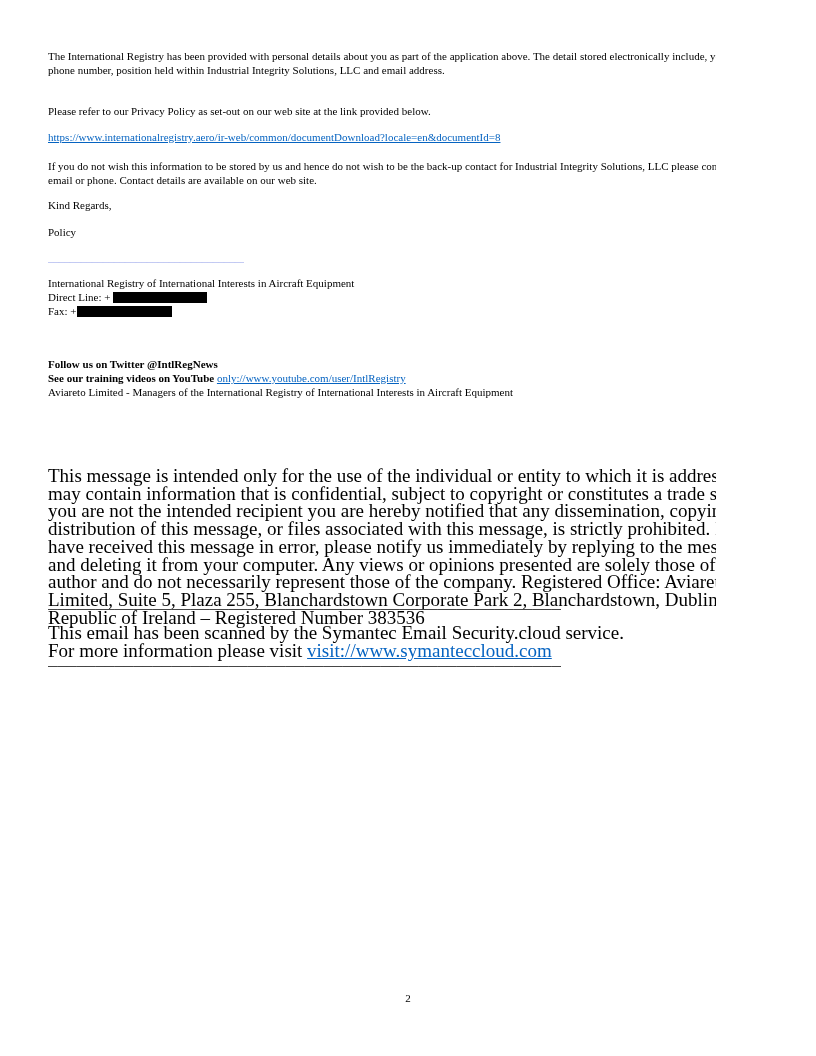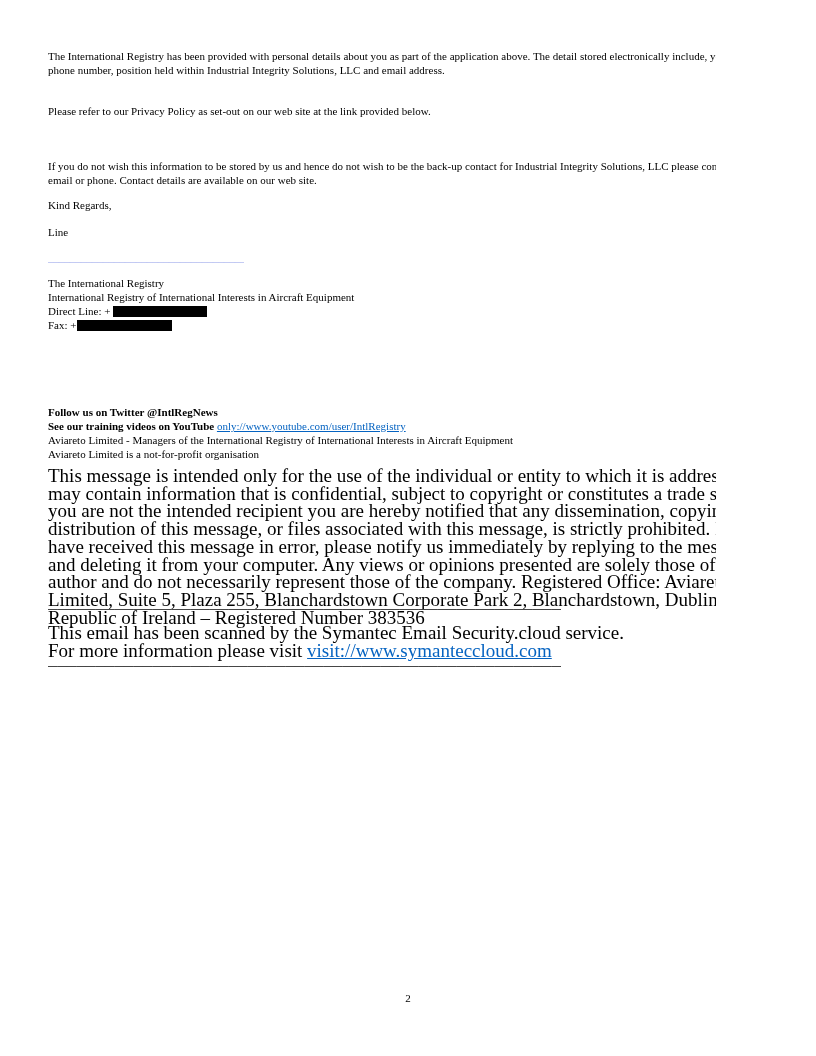--- a/index.html
+++ b/index.html
@@ -28,21 +28,21 @@
   .big {
     font-size: 19px;
     line-height: 17.7px;
     width: 730px;
   }
   a, .link {
     color: #0563C1;
     text-decoration: underline;
     cursor: pointer;
   }
-  .bold { font-weight: bold; margin-top: 48px; }
+  .bold { font-weight: bold; }
   .sig-divider {
     color: #94A0EA;
     white-space: pre;
     overflow: hidden;
     width: 196px;
     height: 14px;
   }
   .scan-divider {
     color: #3d3d3d;
     white-space: pre;
@@ -70,41 +70,42 @@
 </style>
 </head>
 <body>
 
 <div class="page">
 
   <div class="blk small" style="top:49px">The International Registry has been provided with personal details about you as part of the application above. The detail stored electronically include, your name, phone number, position held within Industrial Integrity Solutions, LLC and email address.</div>
 
   <div class="blk small" style="top:104px">Please refer to our Privacy Policy as set-out on our web site at the link provided below.</div>
 
+  <div class="blk small" style="top:130px">
+    <a>https://www.internationalregistry.aero/ir-web/common/documentDownload?locale=en&amp;documentId=8</a>
+  </div>
 
   <div class="blk small" style="top:159px">If you do not wish this information to be stored by us and hence do not wish to be the back-up contact for Industrial Integrity Solutions, LLC please contact us by email or phone. Contact details are available on our web site.</div>
 
   <div class="blk small" style="top:198px">Kind Regards,</div>
 
-  <div class="blk small" style="top:225px">Line</div>
+  <div class="blk small" style="top:225px">Policy</div>
 
   <div class="blk small sig-divider" style="top:250px">________________________________________</div>
 
   <div class="blk small" style="top:276px">
-    <div>The International Registry</div>
     <div>International Registry of International Interests in Aircraft Equipment</div>
     <div><span>Direct Line: + </span><span class="redact redact-direct"></span></div>
     <div><span>Fax: +</span><span class="redact redact-fax"></span></div>
   </div>
 
   <div class="blk small" style="top:357px">
     <div class="bold">Follow us on Twitter @IntlRegNews</div>
     <div><span class="bold">See our training videos on YouTube </span><a>only://www.youtube.com/user/IntlRegistry</a></div>
     <div>Aviareto Limited - Managers of the International Registry of International Interests in Aircraft Equipment</div>
-    <div>Aviareto Limited is a not-for-profit organisation</div>
   </div>
 
   <div class="blk big" style="top:467px">This message is intended only for the use of the individual or entity to which it is addressed and may contain information that is confidential, subject to copyright or constitutes a trade secret. If you are not the intended recipient you are hereby notified that any dissemination, copying or distribution of this message, or files associated with this message, is strictly prohibited. If you have received this message in error, please notify us immediately by replying to the message and deleting it from your computer. Any views or opinions presented are solely those of the author and do not necessarily represent those of the company. Registered Office: Aviareto Limited, Suite 5, Plaza 255, Blanchardstown Corporate Park 2, Blanchardstown, Dublin 15, Republic of Ireland – Registered Number 383536</div>
 
   <div class="blk big scan-divider" style="top:593px">___________________________________________________________________________</div>
 
   <div class="blk big" style="top:624px">
     <div>This email has been scanned by the Symantec Email Security.cloud service.</div>
     <div><span>For more information please visit </span><a>visit://www.symanteccloud.com</a></div>
   </div>

